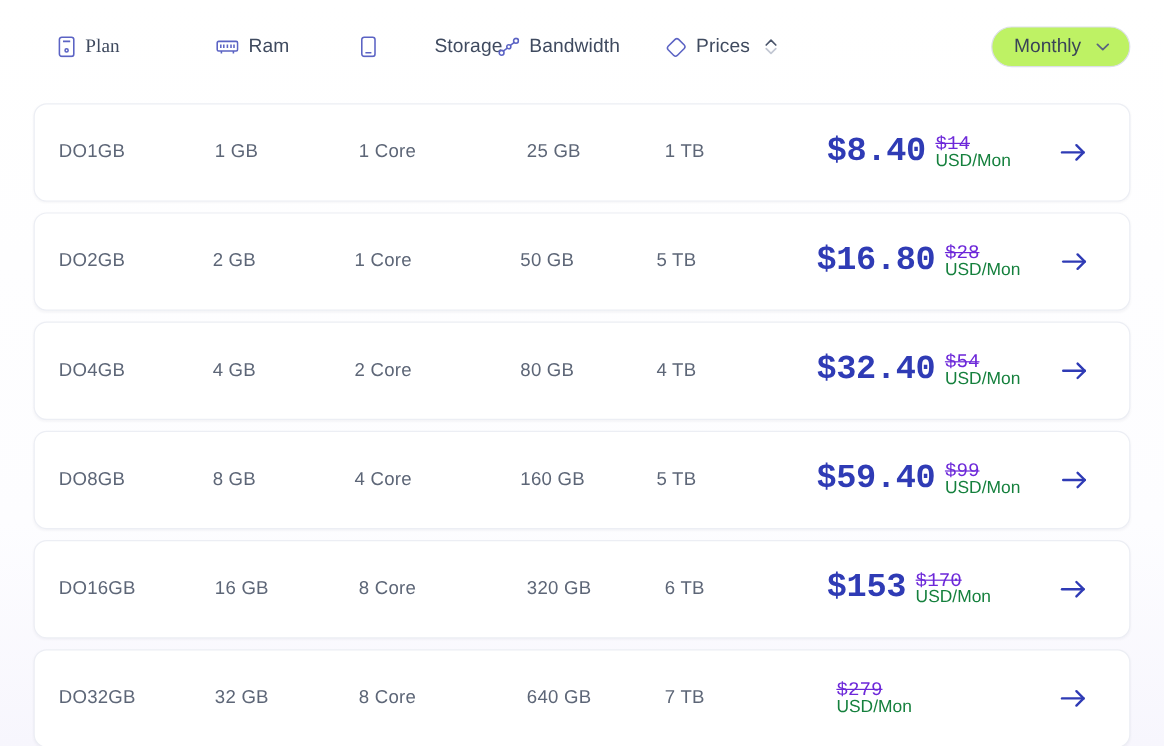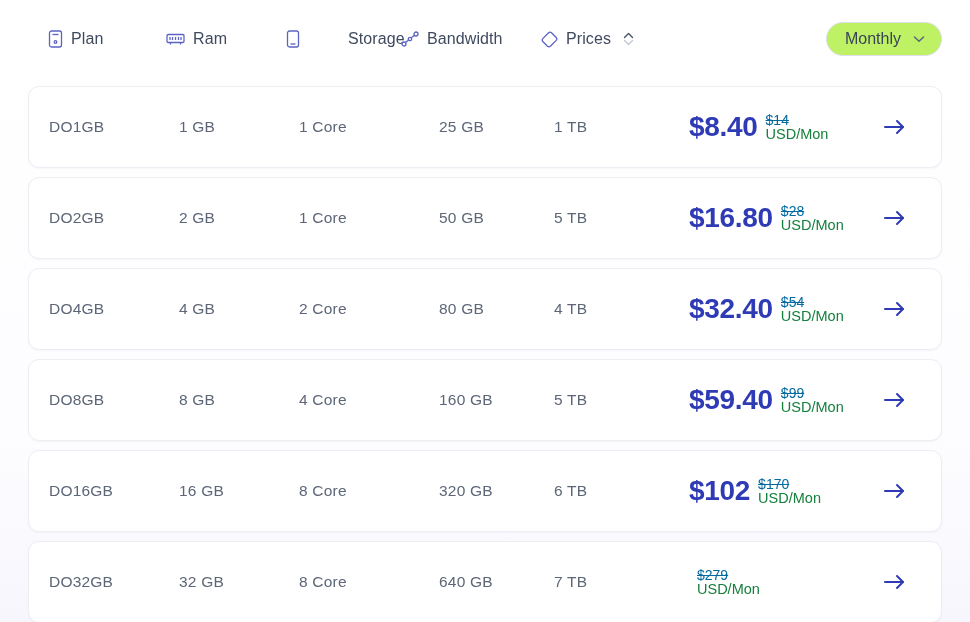--- a/index.html
+++ b/index.html
@@ -35,21 +35,21 @@
     align-items: center;
     gap: 8px;
     font-size: 16px;
     color: #3f4a5f;
     letter-spacing: .1px;
     white-space: nowrap;
   }
   .head-icon { display: inline-flex; align-items: center; justify-content: center; }
   .head-icon svg { display: block; }
 
-  .col-plan      { width: 118px; }
+  .col-plan      { width: 132px; font-family: Liberation Serif, serif; }
   .col-ram       { width: 120px; }
   .col-processor { width: 140px; }
   .col-storage   { width: 115px; gap: 48px; }
   .col-bandwidth { width: 140px; }
   .col-prices    { width: 120px; }
   .col-action    { flex: 1; display: flex; justify-content: flex-end; }
 
   .sort-icon {
     display: inline-flex;
     flex-direction: column;
@@ -110,33 +110,35 @@
     align-items: flex-end;
     justify-content: flex-start;
     padding-left: 20px;
   }
   .price-now {
     font-size: 28px;
     font-weight: bold;
     color: #2f3bb5;
     letter-spacing: -0.3px;
     line-height: 1;
+    font-family: Liberation Mono, monospace;
   }
   .price-meta {
     display: flex;
     flex-direction: column;
     align-items: flex-start;
     margin-left: 8px;
     margin-bottom: -1px;
   }
   .price-old {
-    font-size: 14px;
-    color: #0369a1;
+    font-size: 16px;
+    color: #6d28d9;
     text-decoration: line-through;
     line-height: 12px;
+    font-family: Liberation Mono, monospace;
   }
   .price-unit {
     font-size: 14.5px;
     color: #15803d;
     line-height: 16px;
   }
   .c-go {
     width: 92px;
     display: flex;
     align-items: center;
@@ -326,21 +328,21 @@
       </div>
     </div>
 
     <div class="plan-row">
       <div class="cell c-plan">DO16GB</div>
       <div class="cell c-ram">16 GB</div>
       <div class="cell c-processor">8 Core</div>
       <div class="cell c-storage">320 GB</div>
       <div class="cell c-bandwidth">6 TB</div>
       <div class="c-price">
-        <span class="price-now">$102</span>
+        <span class="price-now">$153</span>
         <span class="price-meta">
           <span class="price-old">$170</span>
           <span class="price-unit">USD/Mon</span>
         </span>
       </div>
       <div class="c-go">
         <span>
           <svg width="24" height="18" viewBox="0 0 24 18" fill="none" stroke="#2f3bb5" stroke-width="2" stroke-linecap="round" stroke-linejoin="round">
             <line x1="2" y1="9" x2="20" y2="9"></line>
             <polyline points="14,3 20,9 14,15"></polyline>

